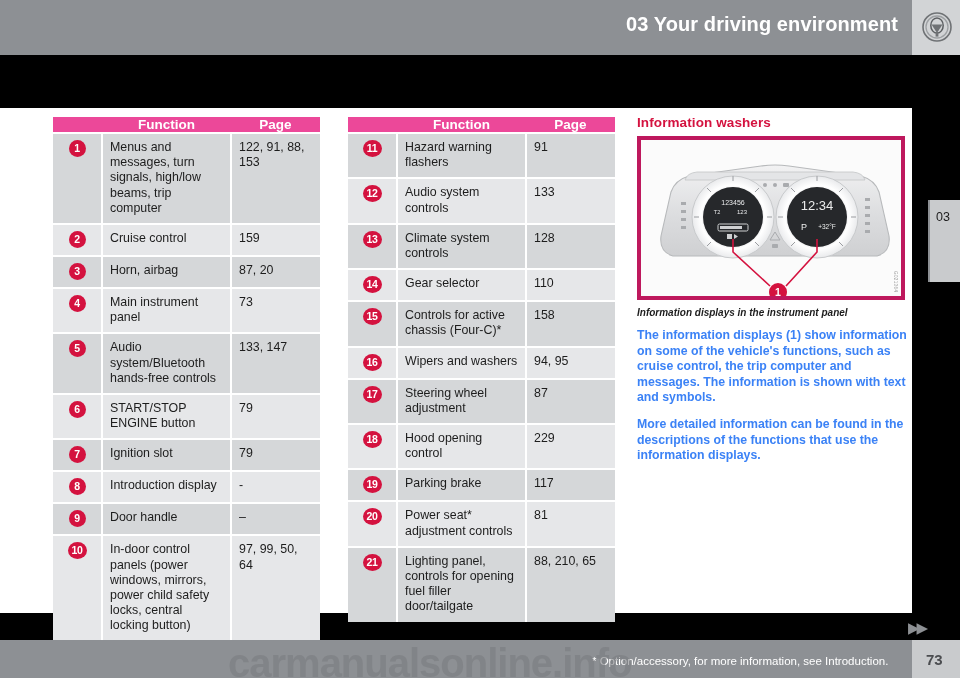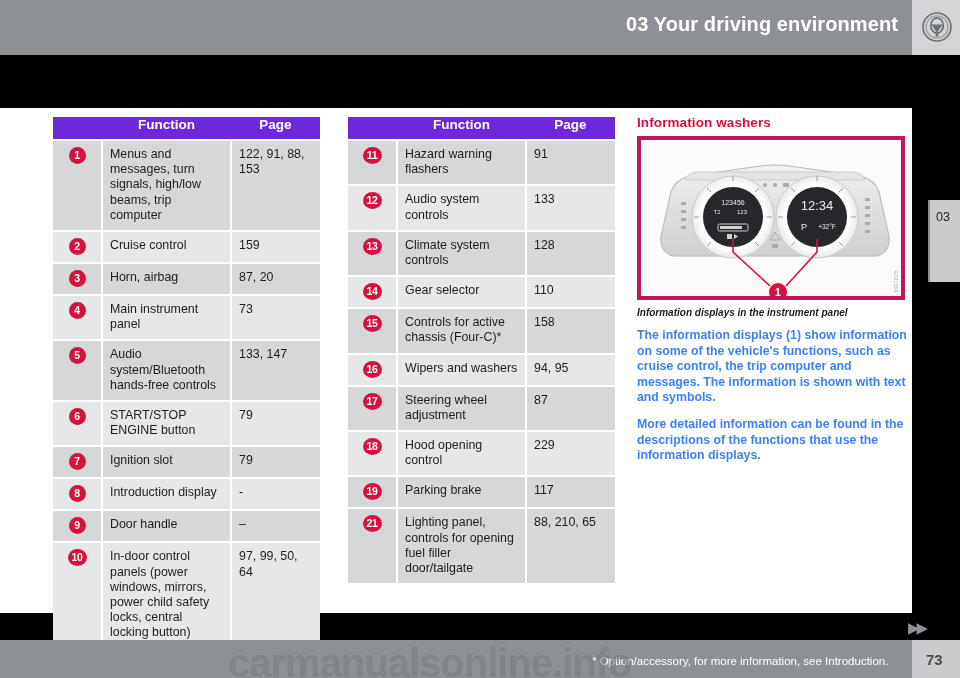--- a/index.html
+++ b/index.html
@@ -116,25 +116,25 @@
     vertical-align: top;
     padding: 0;
     border: none;
   }
   .ref-table .col-num  { width: 49px; }
   .ref-table .col-fn   { width: 129px; }
   .ref-table .col-pg   { width: 89px; }
 
   
   .hdr-num, .hdr-fn, .hdr-pg {
-    background: #6d28d9;
+    background: #ec4899;
     color: #ffffff;
     font-size: 13.5px;
     font-weight: bold;
-    height: 23px;
+    height: 16px;
     box-sizing: border-box;
     border-right: 2px solid #ffffff;
     padding: 3px 0 0 7px;
   }
   .hdr-num { padding-left: 0; }
   .hdr-pg  { border-right: none; }
 
   
   tr.r-odd  td { background: #d5d7d9; }
   tr.r-even td { background: #e6e7e9; }
@@ -410,20 +410,25 @@
         </tr>
         <tr class="r-even">
           <td class="cell-num"><span class="bullet wide">18</span></td>
           <td class="cell-fn">Hood opening control</td>
           <td class="cell-pg">229</td>
         </tr>
         <tr class="r-odd">
           <td class="cell-num"><span class="bullet wide">19</span></td>
           <td class="cell-fn">Parking brake</td>
           <td class="cell-pg">117</td>
+        </tr>
+        <tr class="r-even">
+          <td class="cell-num"><span class="bullet wide">20</span></td>
+          <td class="cell-fn">Power seat* adjustment controls</td>
+          <td class="cell-pg">81</td>
         </tr>
         <tr class="r-odd">
           <td class="cell-num"><span class="bullet wide">21</span></td>
           <td class="cell-fn">Lighting panel, controls for opening fuel filler door/tailgate</td>
           <td class="cell-pg">88, 210, 65</td>
         </tr>
       </tbody>
   </table>
 
   <div id="right-col">

